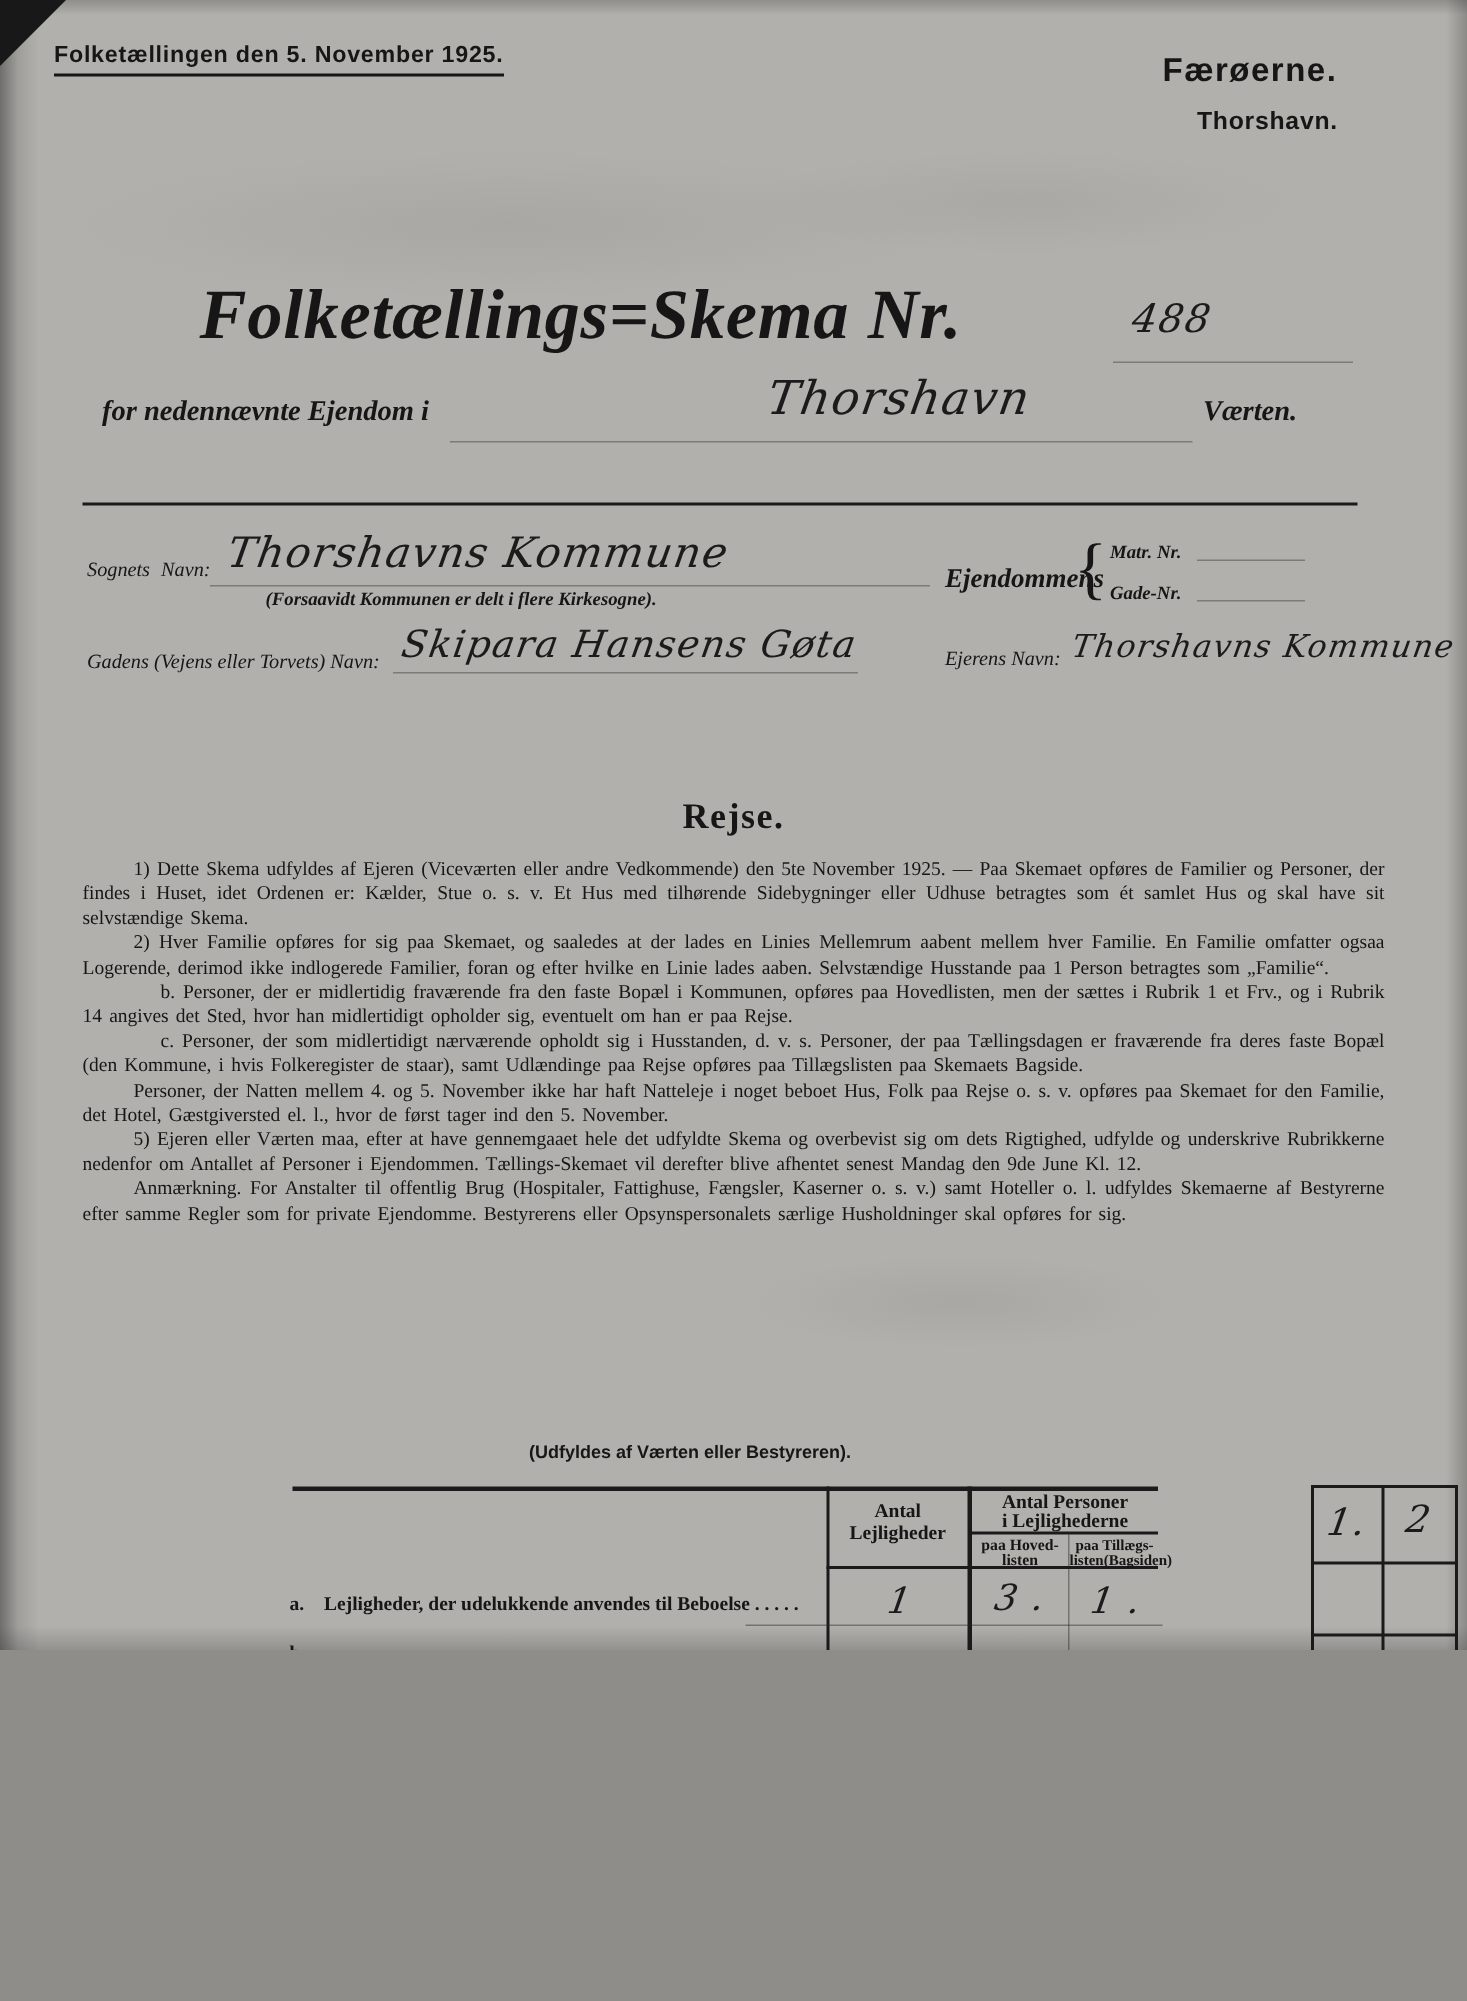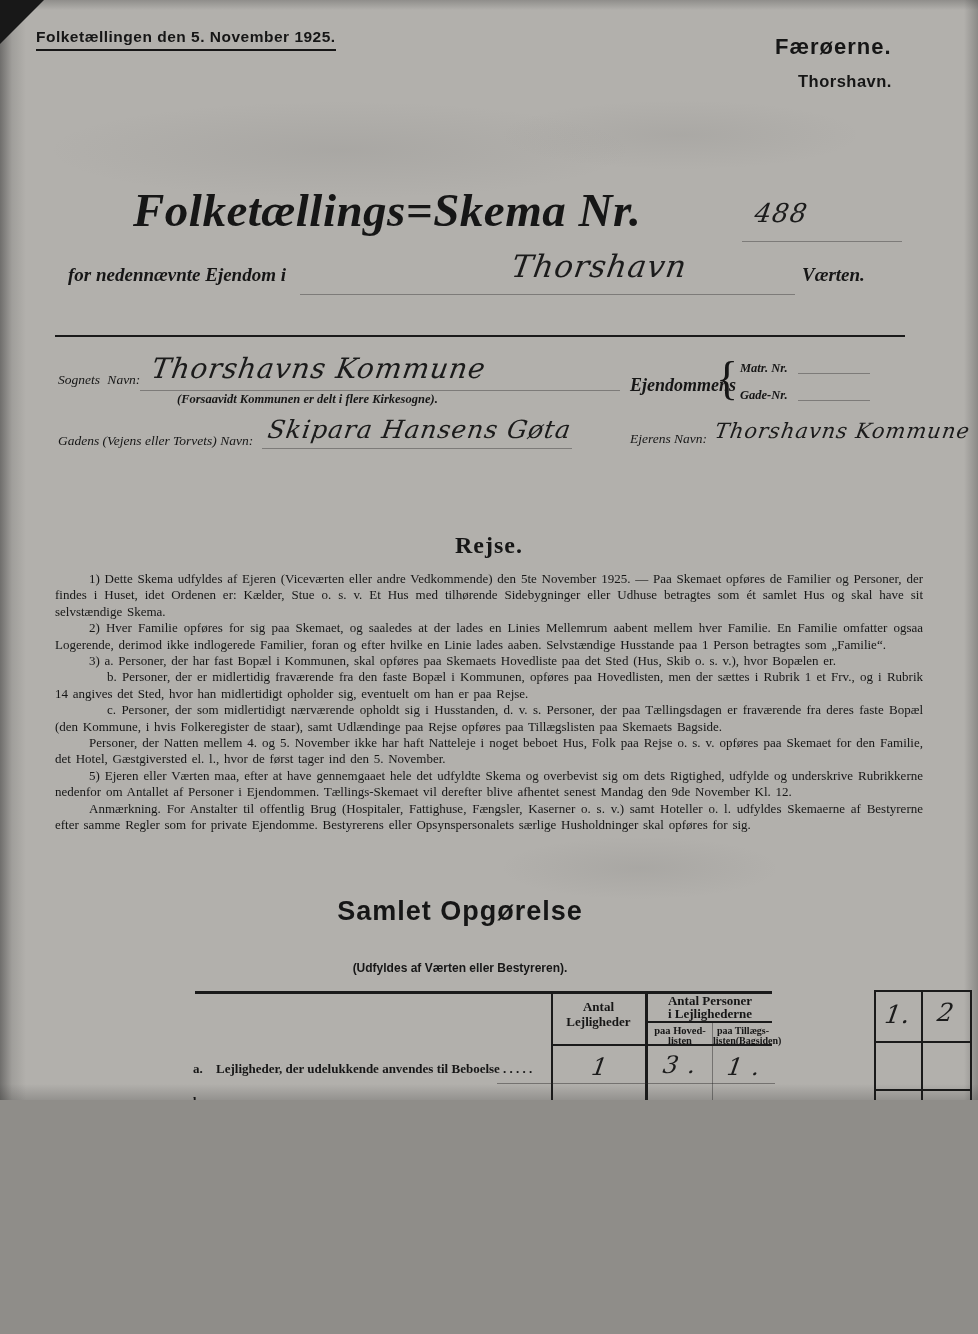--- a/index.html
+++ b/index.html
@@ -74,29 +74,27 @@
   <div class="abs hand" style="left:268px;top:415px;font-size:25px;">Skipara Hansens Gøta</div>
   <div class="abs faintline" style="left:262px;top:420px;width:310px;height:28px;"></div>
 
   <div class="abs i" style="left:630px;top:431px;font-size:13.5px;">Ejerens Navn:</div>
   <div class="abs hand" style="left:715px;top:419px;font-size:21px;">Thorshavns Kommune</div>
 
   <div class="abs b center" style="left:0;top:532px;width:978px;font-size:24px;letter-spacing:1px;">Rejse.</div>
   <div class="abs rules-block" style="left:55px;top:571px;width:868px;">
     <p class="ind1">1)  Dette Skema udfyldes af Ejeren (Viceværten eller andre Vedkommende) den 5te November 1925. — Paa Skemaet opføres de Familier og Personer, der findes i Huset, idet Ordenen er: Kælder, Stue o. s. v.  Et Hus med tilhørende Sidebygninger eller Udhuse betragtes som ét samlet Hus og skal have sit selvstændige Skema.</p>
     <p class="ind1">2)  Hver Familie opføres for sig paa Skemaet, og saaledes at der lades en Linies Mellemrum aabent mellem hver Familie.  En Familie omfatter ogsaa Logerende, derimod ikke indlogerede Familier, foran og efter hvilke en Linie lades aaben.  Selvstændige Husstande paa 1 Person betragtes som „Familie“.</p>
-    <p class="ind1">3)  a.  Personer, der har fast Bopæl i Kommunen, skal opføres paa Skemaets Hovedliste paa det Sted (Hus, Skib o. s. v.), hvor Bopælen er.</p>
     <p class="ind2">b.  Personer, der er midlertidig fraværende fra den faste Bopæl i Kommunen, opføres paa Hovedlisten, men der sættes i Rubrik 1 et Frv., og i Rubrik 14 angives det Sted, hvor han midlertidigt opholder sig, eventuelt om han er paa Rejse.</p>
     <p class="ind2">c.  Personer, der som midlertidigt nærværende opholdt sig i Husstanden, d. v. s. Personer, der paa Tællingsdagen er fraværende fra deres faste Bopæl (den Kommune, i hvis Folkeregister de staar), samt Udlændinge paa Rejse opføres paa Tillægslisten paa Skemaets Bagside.</p>
     <p class="ind1">Personer, der Natten mellem 4. og 5. November ikke har haft Natteleje i noget beboet Hus, Folk paa Rejse o. s. v. opføres paa Skemaet for den Familie, det Hotel, Gæstgiversted el. l., hvor de først tager ind den 5. November.</p>
-    <p class="ind1">5)  Ejeren eller Værten maa, efter at have gennemgaaet hele det udfyldte Skema og overbevist sig om dets Rigtighed, udfylde og underskrive Rubrikkerne nedenfor om Antallet af Personer i Ejendommen.  Tællings-Skemaet vil derefter blive afhentet senest Mandag den 9de November Kl. 12.</p>
+    <p class="ind1">5)  Ejeren eller Værten maa, efter at have gennemgaaet hele det udfyldte Skema og overbevist sig om dets Rigtighed, udfylde og underskrive Rubrikkerne nedenfor om Antallet af Personer i Ejendommen.  Tællings-Skemaet vil derefter blive afhentet senest Mandag den 9de June Kl. 12.</p>
     <p class="ind1">Anmærkning.  For Anstalter til offentlig Brug (Hospitaler, Fattighuse, Fængsler, Kaserner o. s. v.) samt Hoteller o. l. udfyldes Skemaerne af Bestyrerne efter samme Regler som for private Ejendomme.  Bestyrerens eller Opsynspersonalets særlige Husholdninger skal opføres for sig.</p>
   </div>
 
-  <div class="abs sans b center" style="left:0;top:896px;width:920px;font-size:27px;letter-spacing:1px;">Samlet Opgørelse</div>
   <div class="abs sans b center" style="left:0;top:961px;width:920px;font-size:12px;">(Udfyldes af Værten eller Bestyreren).</div>
 
   <div class="line" style="left:195px;top:991px;width:577px;height:3px;"></div>
   <div class="line" style="left:551px;top:991px;width:2px;height:182px;"></div>
   <div class="line" style="left:645px;top:991px;width:3px;height:182px;"></div>
   <div class="line light" style="left:712px;top:1023px;width:1px;height:150px;"></div>
   <div class="line" style="left:648px;top:1021px;width:124px;height:2px;"></div>
   <div class="line" style="left:551px;top:1044px;width:221px;height:2px;"></div>
   <div class="line light" style="left:497px;top:1083px;width:278px;height:1px;"></div>
   <div class="line" style="left:530px;top:1129px;width:312px;height:3px;"></div>

